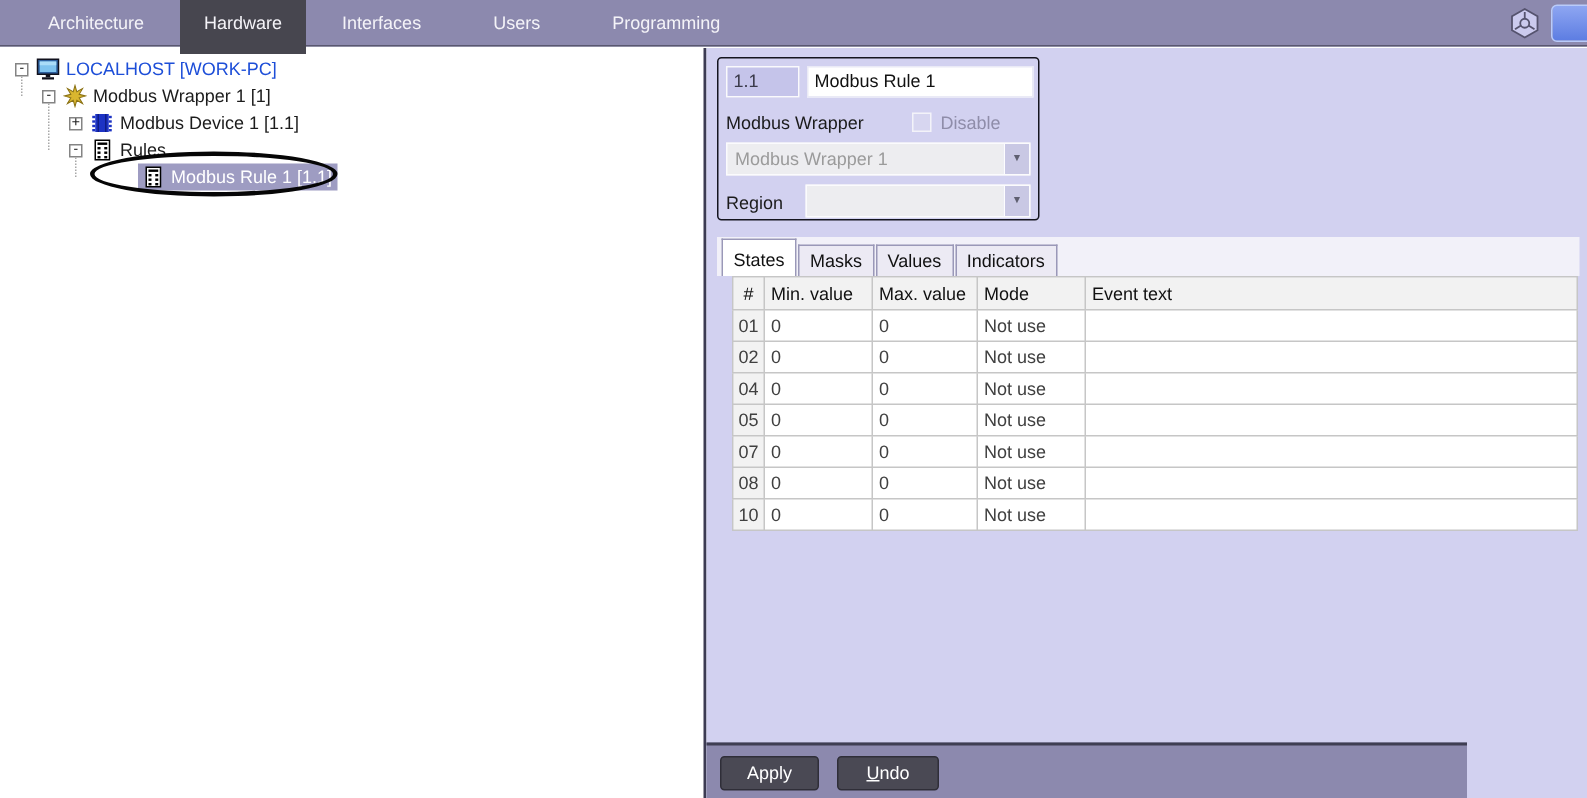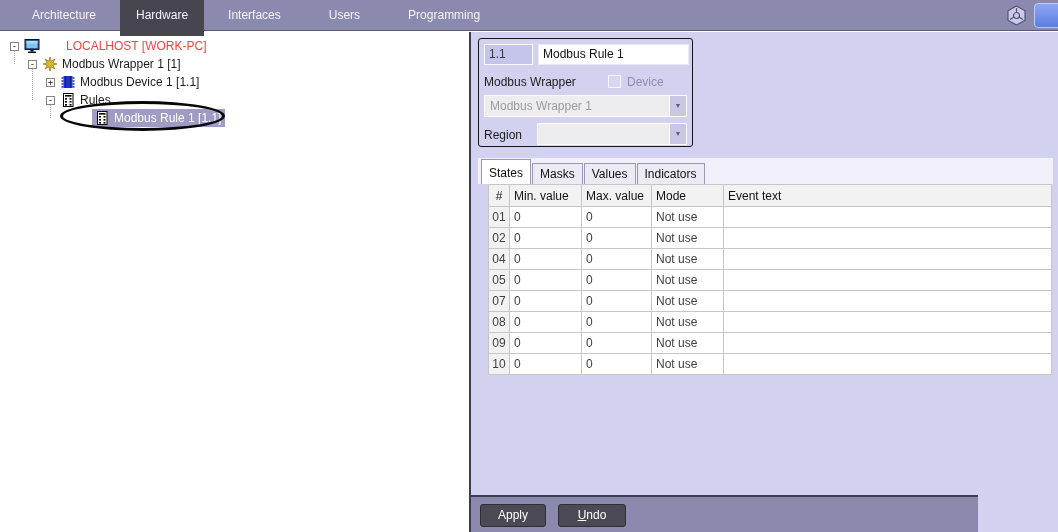--- a/index.html
+++ b/index.html
@@ -15,21 +15,21 @@
                 background:linear-gradient(#8ea6f2,#5d7de2); border:1px solid #b9cbfa; }
   .gear-wrap { position:absolute; right:31px; top:5px; width:21px; height:21px; }
 
   
   .tree-panel { position:absolute; left:0; top:32px; width:469px; height:500px; background:#ffffff; }
   .v-divider { position:absolute; left:469px; top:32px; width:2px; height:500px; background:#3c3b52; }
   .tree-row { position:absolute; height:18px; display:flex; align-items:center; font-size:12px; color:#1c1c1c; white-space:nowrap; }
   .expander { width:9px; height:9px; background:#fff; border:1px solid #848484; font-size:9px; line-height:7px;
               text-align:center; color:#222; margin-right:5px; flex:0 0 auto; font-family:"DejaVu Sans Mono",monospace; }
   .t-icon { width:16px; height:16px; margin-right:4px; flex:0 0 auto; }
-  .tree-label.green { color:#ef4444;margin-left:22px; }
+  .tree-label.green { color:#1d4ed8; }
   .sel-wrap { display:flex; align-items:center; background:#9e9cc2; padding:0 4px 0 2px; height:18px; }
   .sel-wrap .tree-label { color:#ffffff; }
   .guide { position:absolute; border-left:1px dotted #a8a8a8; width:0; }
   .ellipse-annot { position:absolute; left:60px; top:69px; width:165px; height:30px;
                    border:3px solid #060606; border-radius:50%; pointer-events:none; }
 
   
   .right-panel { position:absolute; left:471px; top:32px; width:587px; height:500px; background:#d2d1f0; }
 
   
@@ -189,21 +189,21 @@
 
 <div class="v-divider"></div>
 
 <div class="right-panel">
 
   <div class="form-card">
     <div class="fld-id">1.1</div>
     <div class="fld-name">Modbus Rule 1</div>
     <div class="lbl lbl-wrapper">Modbus Wrapper</div>
     <div class="chk"></div>
-    <div class="lbl-disable">Device</div>
+    <div class="lbl-disable">Disable</div>
     <div class="dd dd-wrapper">
       <span class="dd-text">Modbus Wrapper 1</span>
       <span class="dd-arrow">▼</span>
     </div>
     <div class="lbl lbl-region">Region</div>
     <div class="dd dd-region">
       <span class="dd-text"></span>
       <span class="dd-arrow">▼</span>
     </div>
   </div>
@@ -268,27 +268,20 @@
       <td></td>
     </tr>
     <tr>
       <td class="c-num">08</td>
       <td>0</td>
       <td>0</td>
       <td>Not use</td>
       <td></td>
     </tr>
     <tr>
-      <td class="c-num">09</td>
-      <td>0</td>
-      <td>0</td>
-      <td>Not use</td>
-      <td></td>
-    </tr>
-    <tr>
       <td class="c-num">10</td>
       <td>0</td>
       <td>0</td>
       <td>Not use</td>
       <td></td>
     </tr>
   </tbody>
     </table>
 
   <div class="footer">

